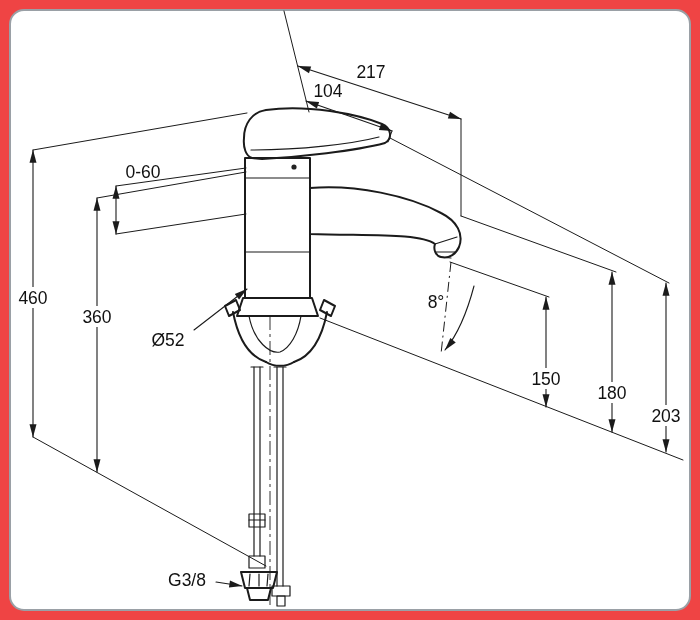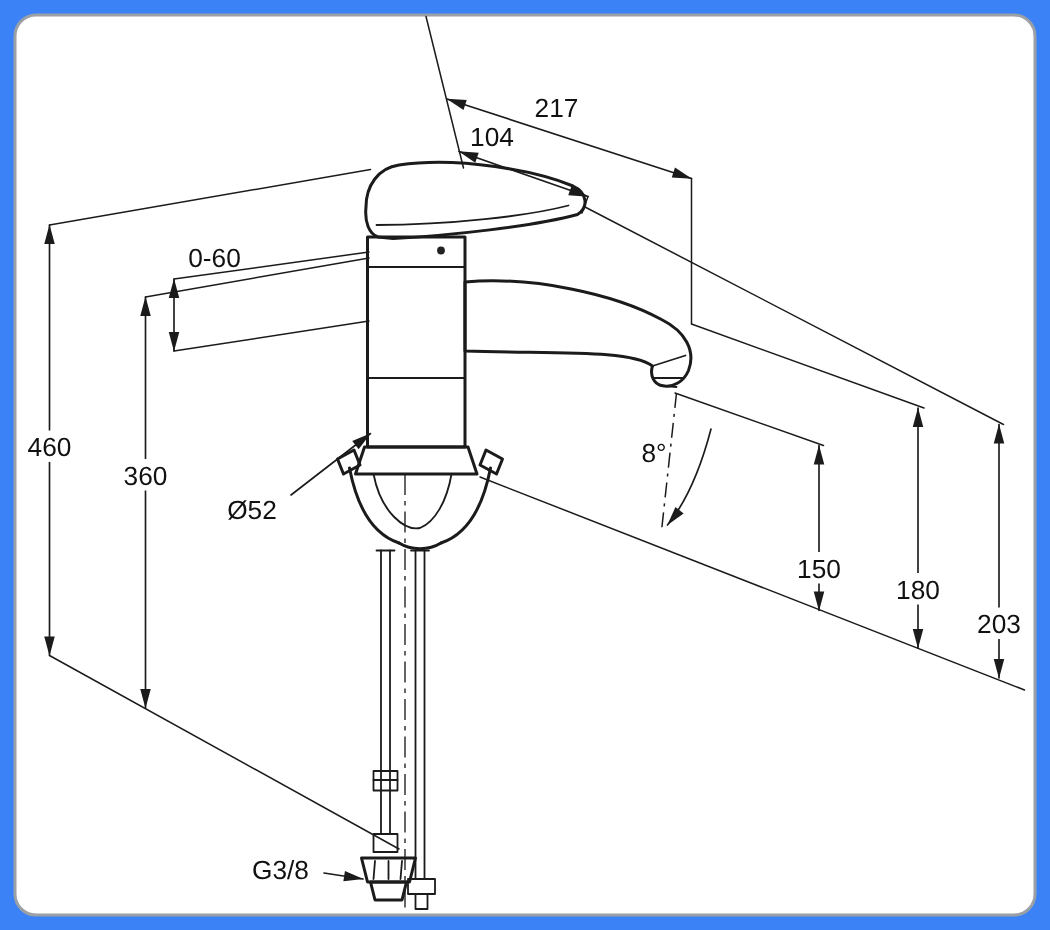--- a/index.html
+++ b/index.html
@@ -1,16 +1,16 @@
 <!DOCTYPE html>
 <html><head>
 <meta charset="utf-8">
 <style>
   html,body{margin:0;padding:0;background:#fff;}
-  .stage{position:relative;width:700px;height:620px;background:#3b82f6;overflow:hidden;
+  .stage{position:relative;width:700px;height:620px;background:#ef4444;overflow:hidden;
          font-family:"Liberation Sans", sans-serif;}
   svg{position:absolute;left:0;top:0;}
   .outline{fill:none;stroke:#1b1b1b;stroke-width:2;stroke-linejoin:round;stroke-linecap:round;}
   .detail{fill:none;stroke:#1b1b1b;stroke-width:1.2;stroke-linejoin:round;stroke-linecap:round;}
   .dim{fill:none;stroke:#1b1b1b;stroke-width:1.1;stroke-linecap:round;}
   .ext{fill:none;stroke:#1b1b1b;stroke-width:1;stroke-linecap:round;}
   .cl{fill:none;stroke:#1b1b1b;stroke-width:0.9;stroke-dasharray:14 4 3 4;}
   .stream{fill:none;stroke:#1b1b1b;stroke-width:1;stroke-dasharray:10 4 2 4;}
   .dimtext{font-size:17.5px;fill:#111;text-anchor:middle;dominant-baseline:central;}
   .bg{fill:#ffffff;stroke:none;}

